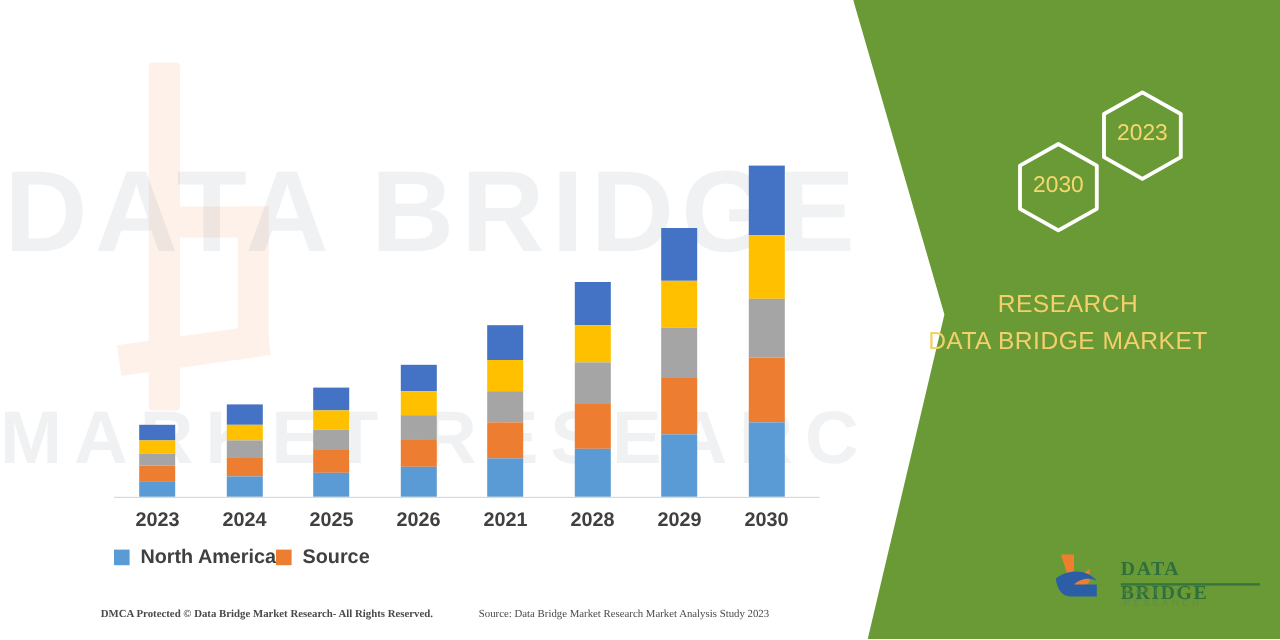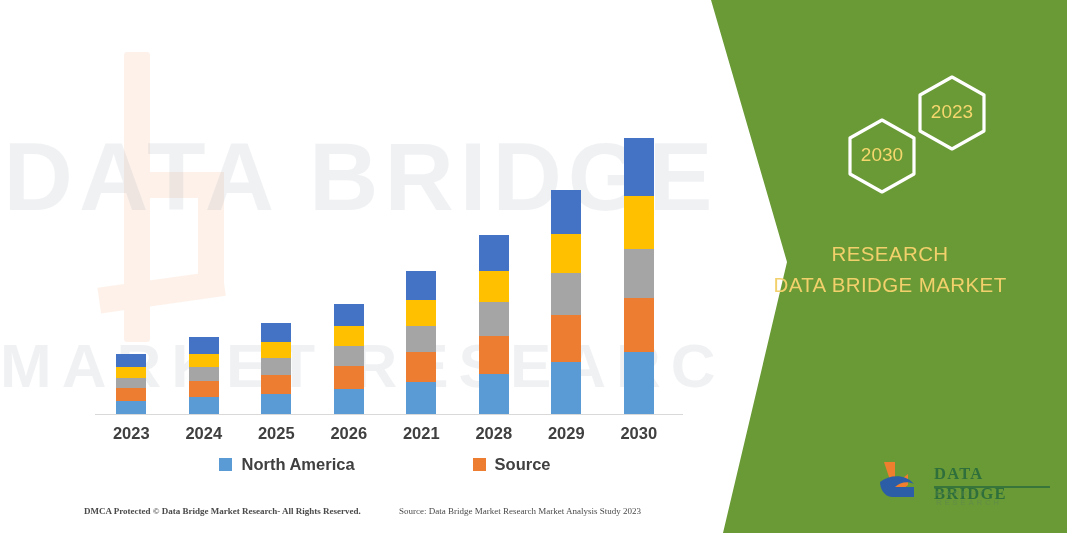--- a/index.html
+++ b/index.html
@@ -39,21 +39,21 @@
   .bar-col{width:64px;display:flex;flex-direction:column;justify-content:flex-end;align-items:center;height:100%;}
   .bar{width:30px;display:flex;flex-direction:column;justify-content:flex-end;}
   .seg{width:100%;}
 
   .x-labels{position:absolute;left:95px;top:424px;width:580px;display:flex;
             justify-content:space-around;}
   .x-label{width:64px;text-align:center;color:#404040;font-size:16.5px;font-weight:700;}
 
   
   .legend{position:absolute;left:95px;top:455px;width:580px;display:flex;
-          justify-content:center;gap:118px;align-items:center;}
+          justify-content:flex-start;align-items:center;}
   .legend-item{display:flex;align-items:center;gap:9px;}
   .legend-swatch{width:13px;height:13px;display:inline-block;}
   .legend-text{color:#404040;font-size:16.5px;font-weight:700;}
 
   
   .footer{position:absolute;left:0;top:506px;width:700px;height:22px;}
   .footer span{position:absolute;top:0;color:#4a4a4a;font-size:9px;
                font-family:"Liberation Serif", serif;white-space:nowrap;}
   .f-dmca{left:84px;font-weight:bold;}
   .f-src{left:399px;}

